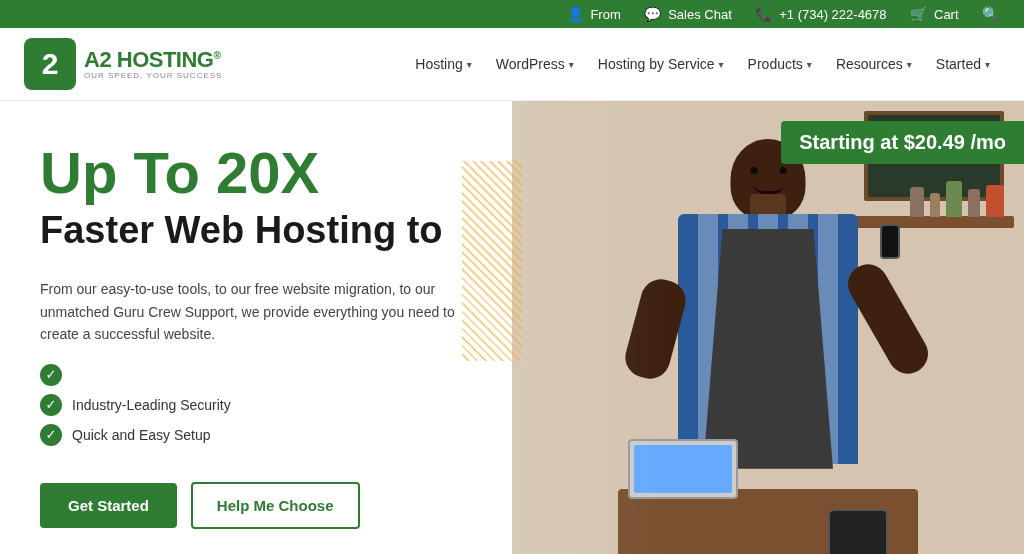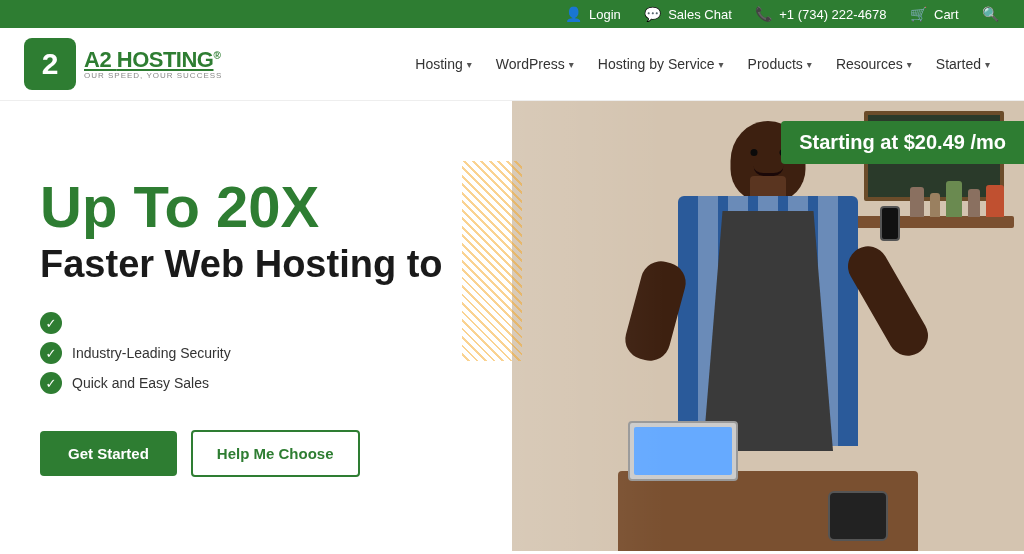--- a/index.html
+++ b/index.html
@@ -48,21 +48,21 @@
       display: flex;
       flex-direction: column;
       line-height: 1.1;
     }
     .logo-main {
       font-size: 22px;
       font-weight: 900;
       color: #2e7d32;
       letter-spacing: -0.5px;
     }
-    .logo-main span { color: #333; text-decoration: underline; }
+    .logo-main span { color: #333; }
     .logo-sub {
       font-size: 8px;
       color: #888;
       letter-spacing: 1px;
       text-transform: uppercase;
     }
     .nav-links {
       display: flex;
       align-items: center;
       gap: 4px;
@@ -421,21 +421,21 @@
       background: linear-gradient(to right, rgba(255,255,255,0.1) 0%, transparent 30%);
       pointer-events: none;
     }
   </style>
 </head>
 <body>
 
 <div class="top-bar">
   <div class="top-bar-item">
     <span class="top-bar-icon">👤</span>
-    <span>Login</span>
+    <span>From</span>
   </div>
   <div class="top-bar-item">
     <span class="top-bar-icon">💬</span>
     <span>Sales Chat</span>
   </div>
   <div class="top-bar-item">
     <span class="top-bar-icon">📞</span>
     <span>+1 (734) 222-4678</span>
   </div>
   <div class="top-bar-item">
@@ -501,32 +501,33 @@
   </ul>
 </nav>
 
 <section class="hero">
 
   <div class="hero-left">
     <h1 class="hero-headline-green">Up To 20X</h1>
     <h2 class="hero-headline-dark">
       <span>Faster Web Hosting to</span><br>
     </h2>
+    <p class="hero-description">From our easy-to-use tools, to our free website migration, to our unmatched Guru Crew Support, we provide everything you need to create a successful website.</p>
 
     <ul class="hero-features">
       <li>
         <span class="check-icon">✓</span>
       </li>
       <li>
         <span class="check-icon">✓</span>
         <span>Industry-Leading Security</span>
       </li>
       <li>
         <span class="check-icon">✓</span>
-        <span>Quick and Easy Sales</span>
+        <span>Quick and Easy Setup</span>
       </li>
     </ul>
 
     <div class="hero-buttons">
       <a href="#" class="btn-primary">Get Started</a>
       <a href="#" class="btn-secondary">Help Me Choose</a>
     </div>
   </div>
 
   <div class="hero-right">

